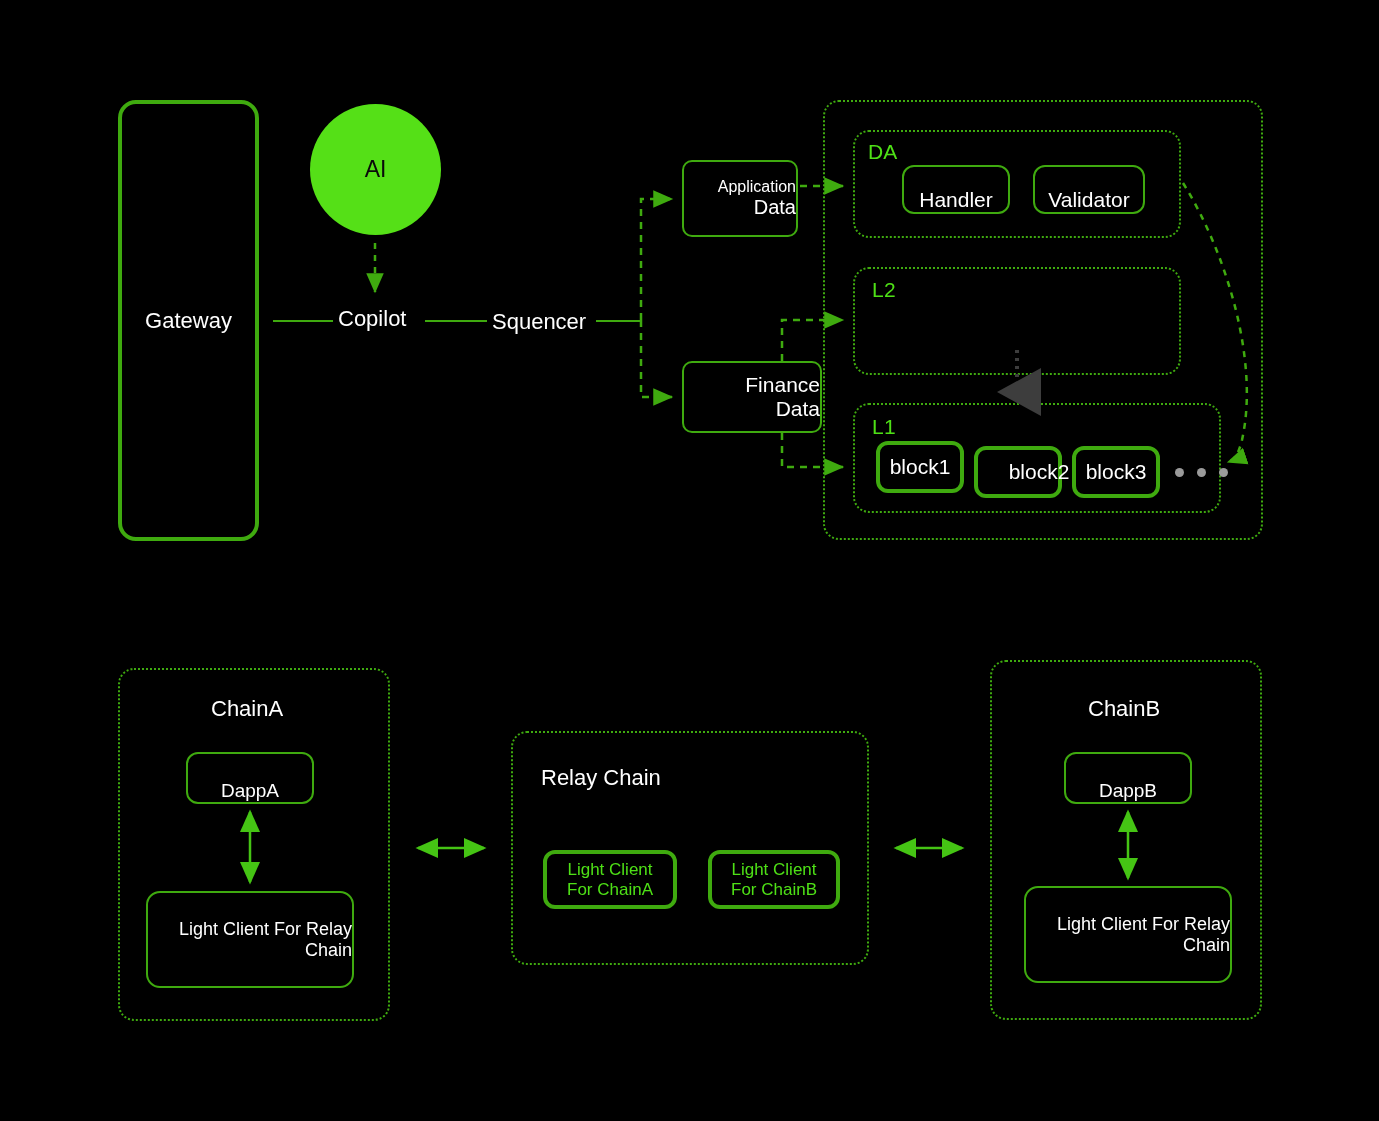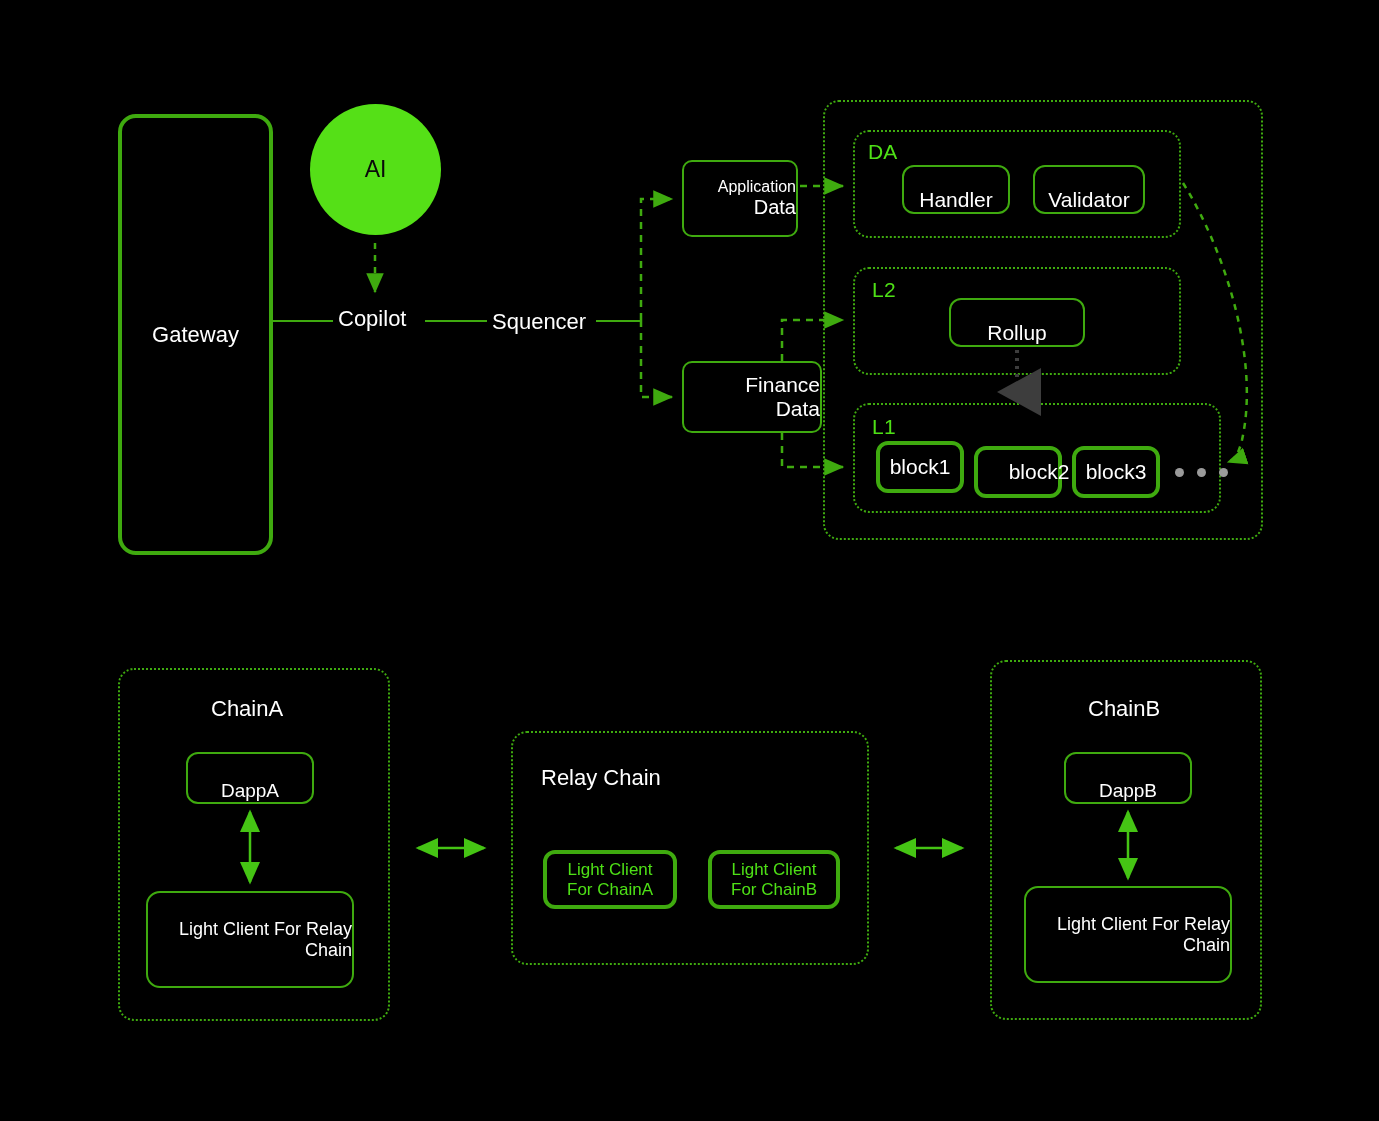--- a/index.html
+++ b/index.html
@@ -93,21 +93,21 @@
     left: 0; top: 0;
     width: 1379px; height: 1121px;
     pointer-events: none;
   }
 </style>
 </head>
 <body>
 
 <div id="canvas">
 
-  <div class="abs node thick" style="left:118px; top:100px; width:155px; height:441px; border-radius:18px; font-size:22px;margin-top:14px;">
+  <div class="abs node thick" style="left:118px; top:100px; width:141px; height:441px; border-radius:18px; font-size:22px;">
     <span>Gateway</span>
   </div>
 
   <div class="abs ai-circle" style="left:310px; top:104px; width:131px; height:131px;">
     <span>AI</span>
   </div>
 
   <div class="plain-text" style="left:338px; top:306px; font-size:22px;">Copilot</div>
   <div class="plain-text" style="left:492px; top:309px; font-size:22px;">Squencer</div>
 
@@ -133,23 +133,20 @@
   <div class="group-label" style="left:868px; top:140px;">DA</div>
   <div class="abs node thin" style="left:902px; top:165px; width:108px; height:49px; font-size:21px;">
     <span>Handler</span>
   </div>
   <div class="abs node thin" style="left:1033px; top:165px; width:112px; height:49px; font-size:21px;">
     <span>Validator</span>
   </div>
 
   <div class="abs group" style="left:853px; top:267px; width:328px; height:108px;"></div>
   <div class="group-label" style="left:872px; top:278px;">L2</div>
-  <div class="abs node thin" style="left:949px; top:298px; width:136px; height:49px; font-size:21px;">
-    <span>Rollup</span>
-  </div>
 
   <div class="abs group" style="left:853px; top:403px; width:368px; height:110px;"></div>
   <div class="group-label" style="left:872px; top:415px;">L1</div>
   <div class="abs node thick" style="left:876px; top:441px; width:88px; height:52px; font-size:21px;">
     <span>block1</span>
   </div>
   <div class="abs node thick" style="left:974px; top:446px; width:88px; height:52px; font-size:21px;padding-left:42px;">
     <span>block2</span>
   </div>
   <div class="abs node thick" style="left:1072px; top:446px; width:88px; height:52px; font-size:21px;">

